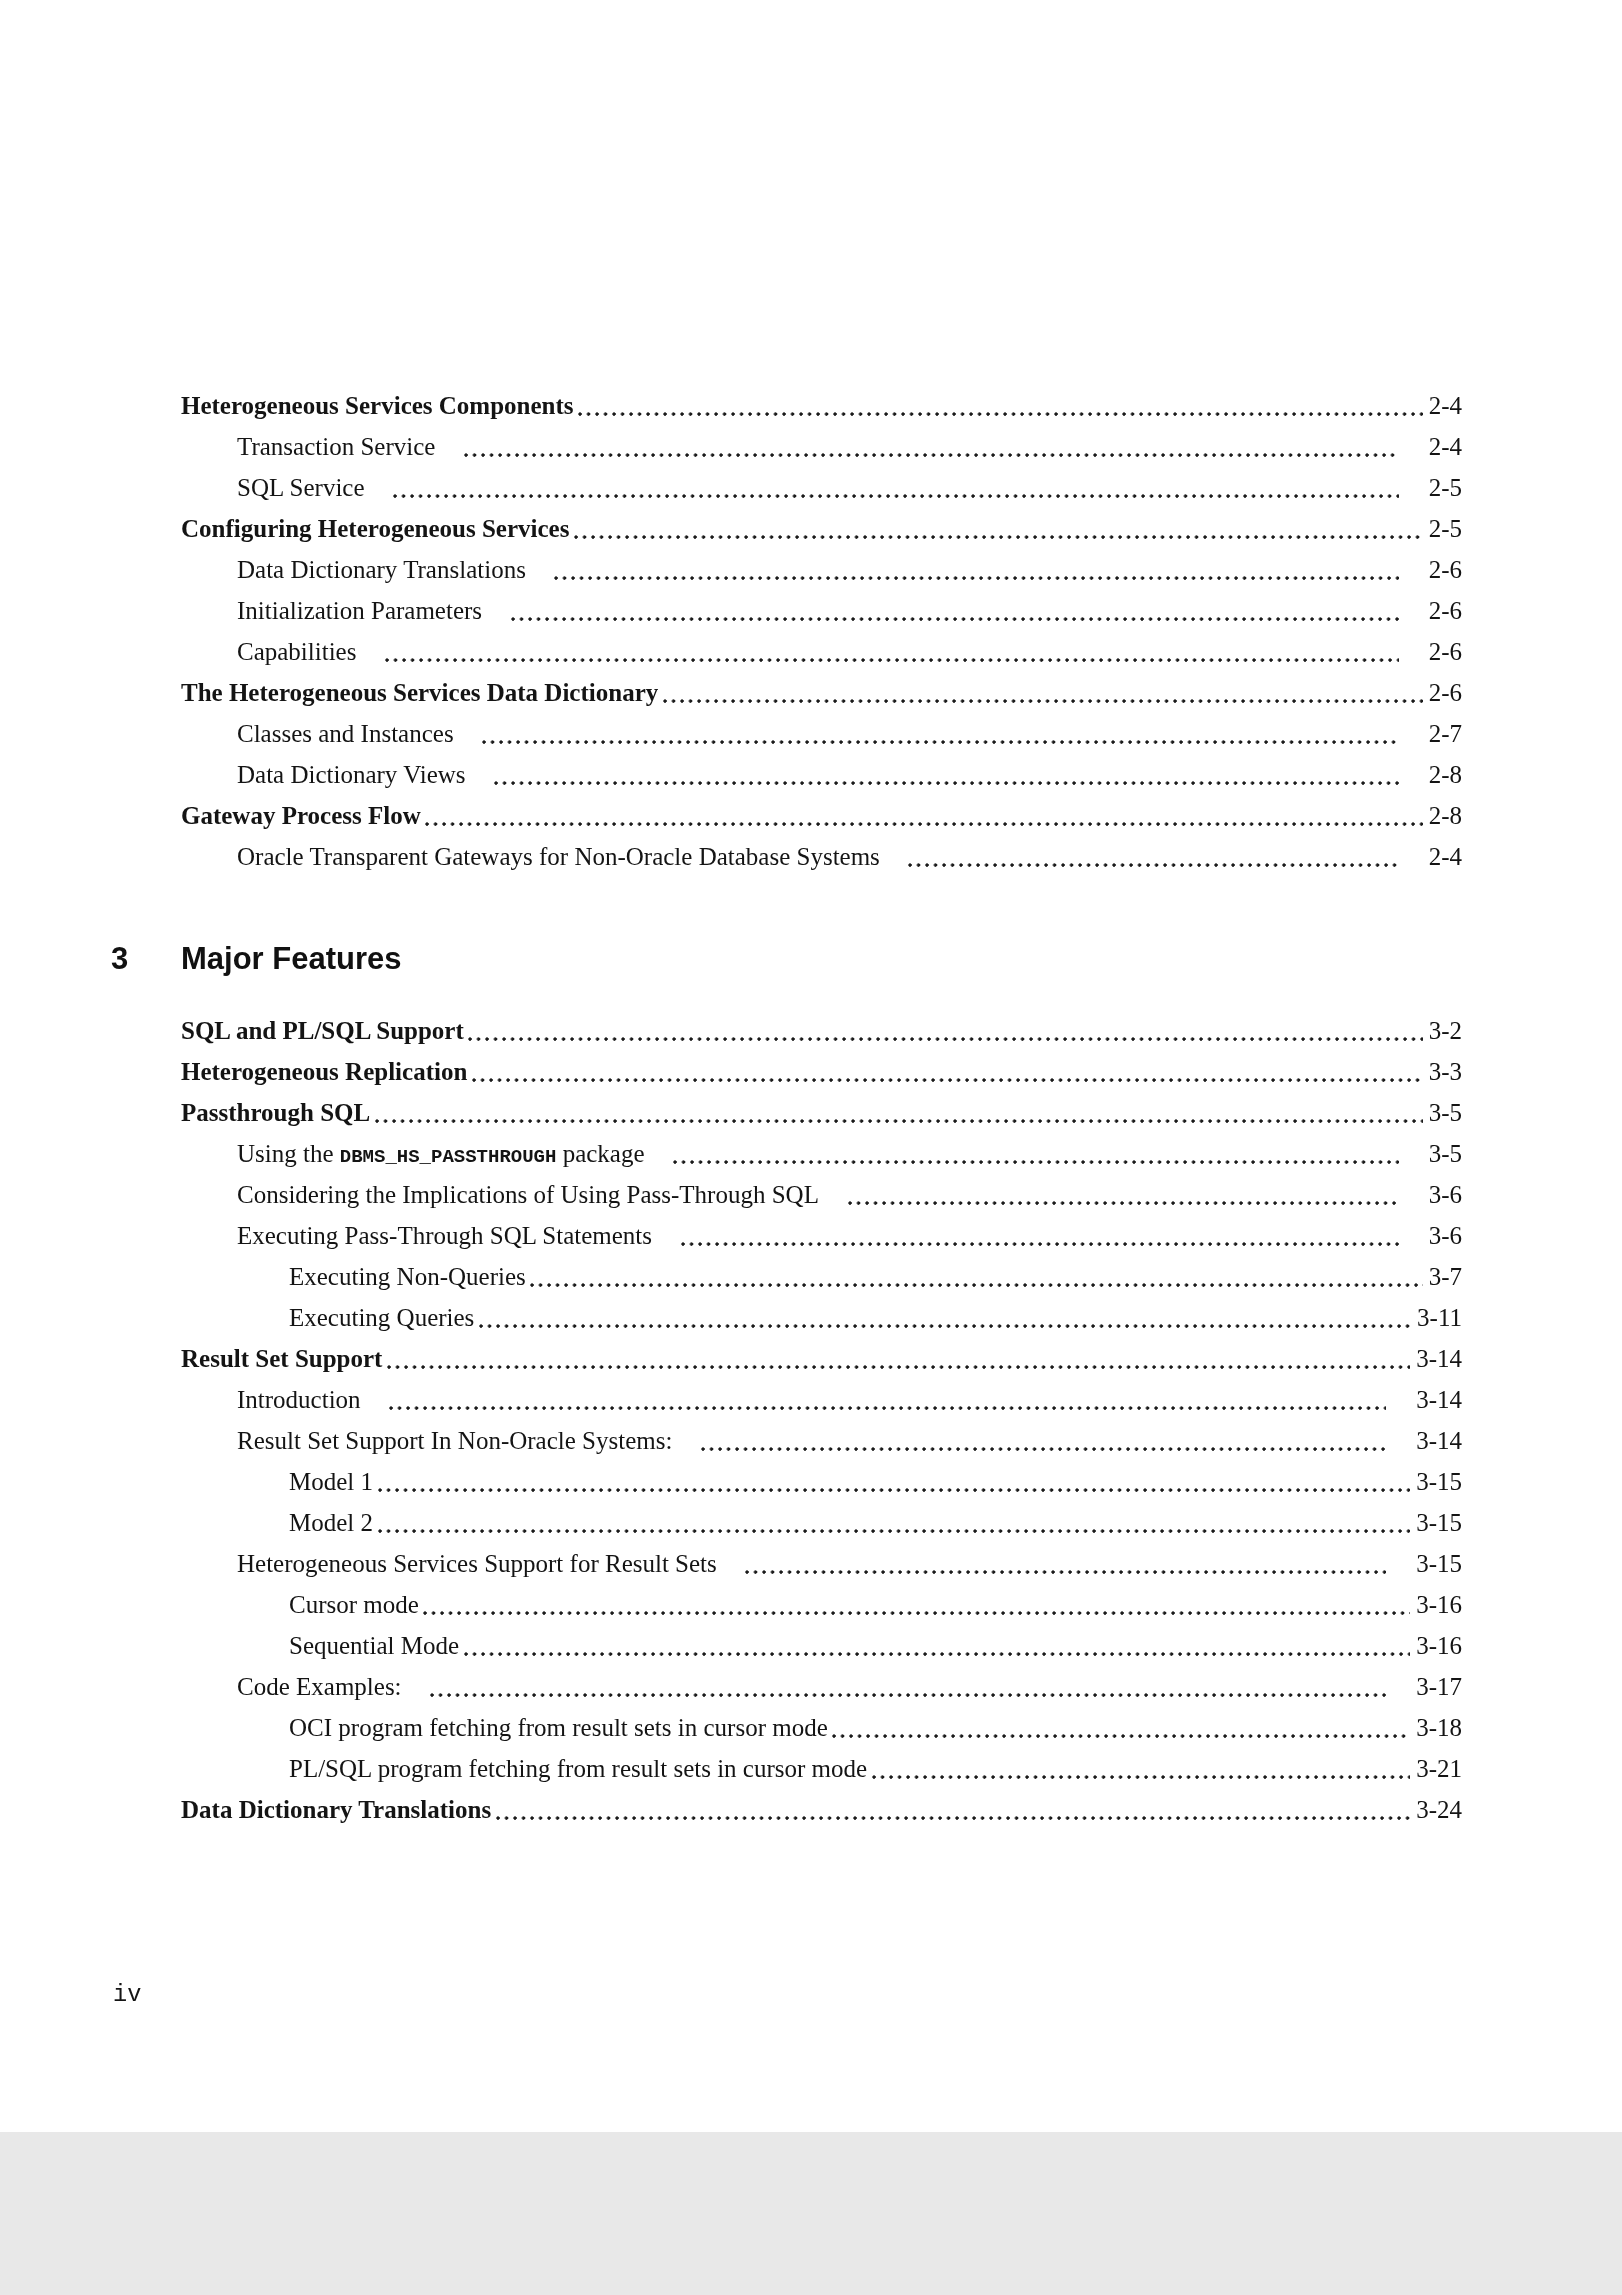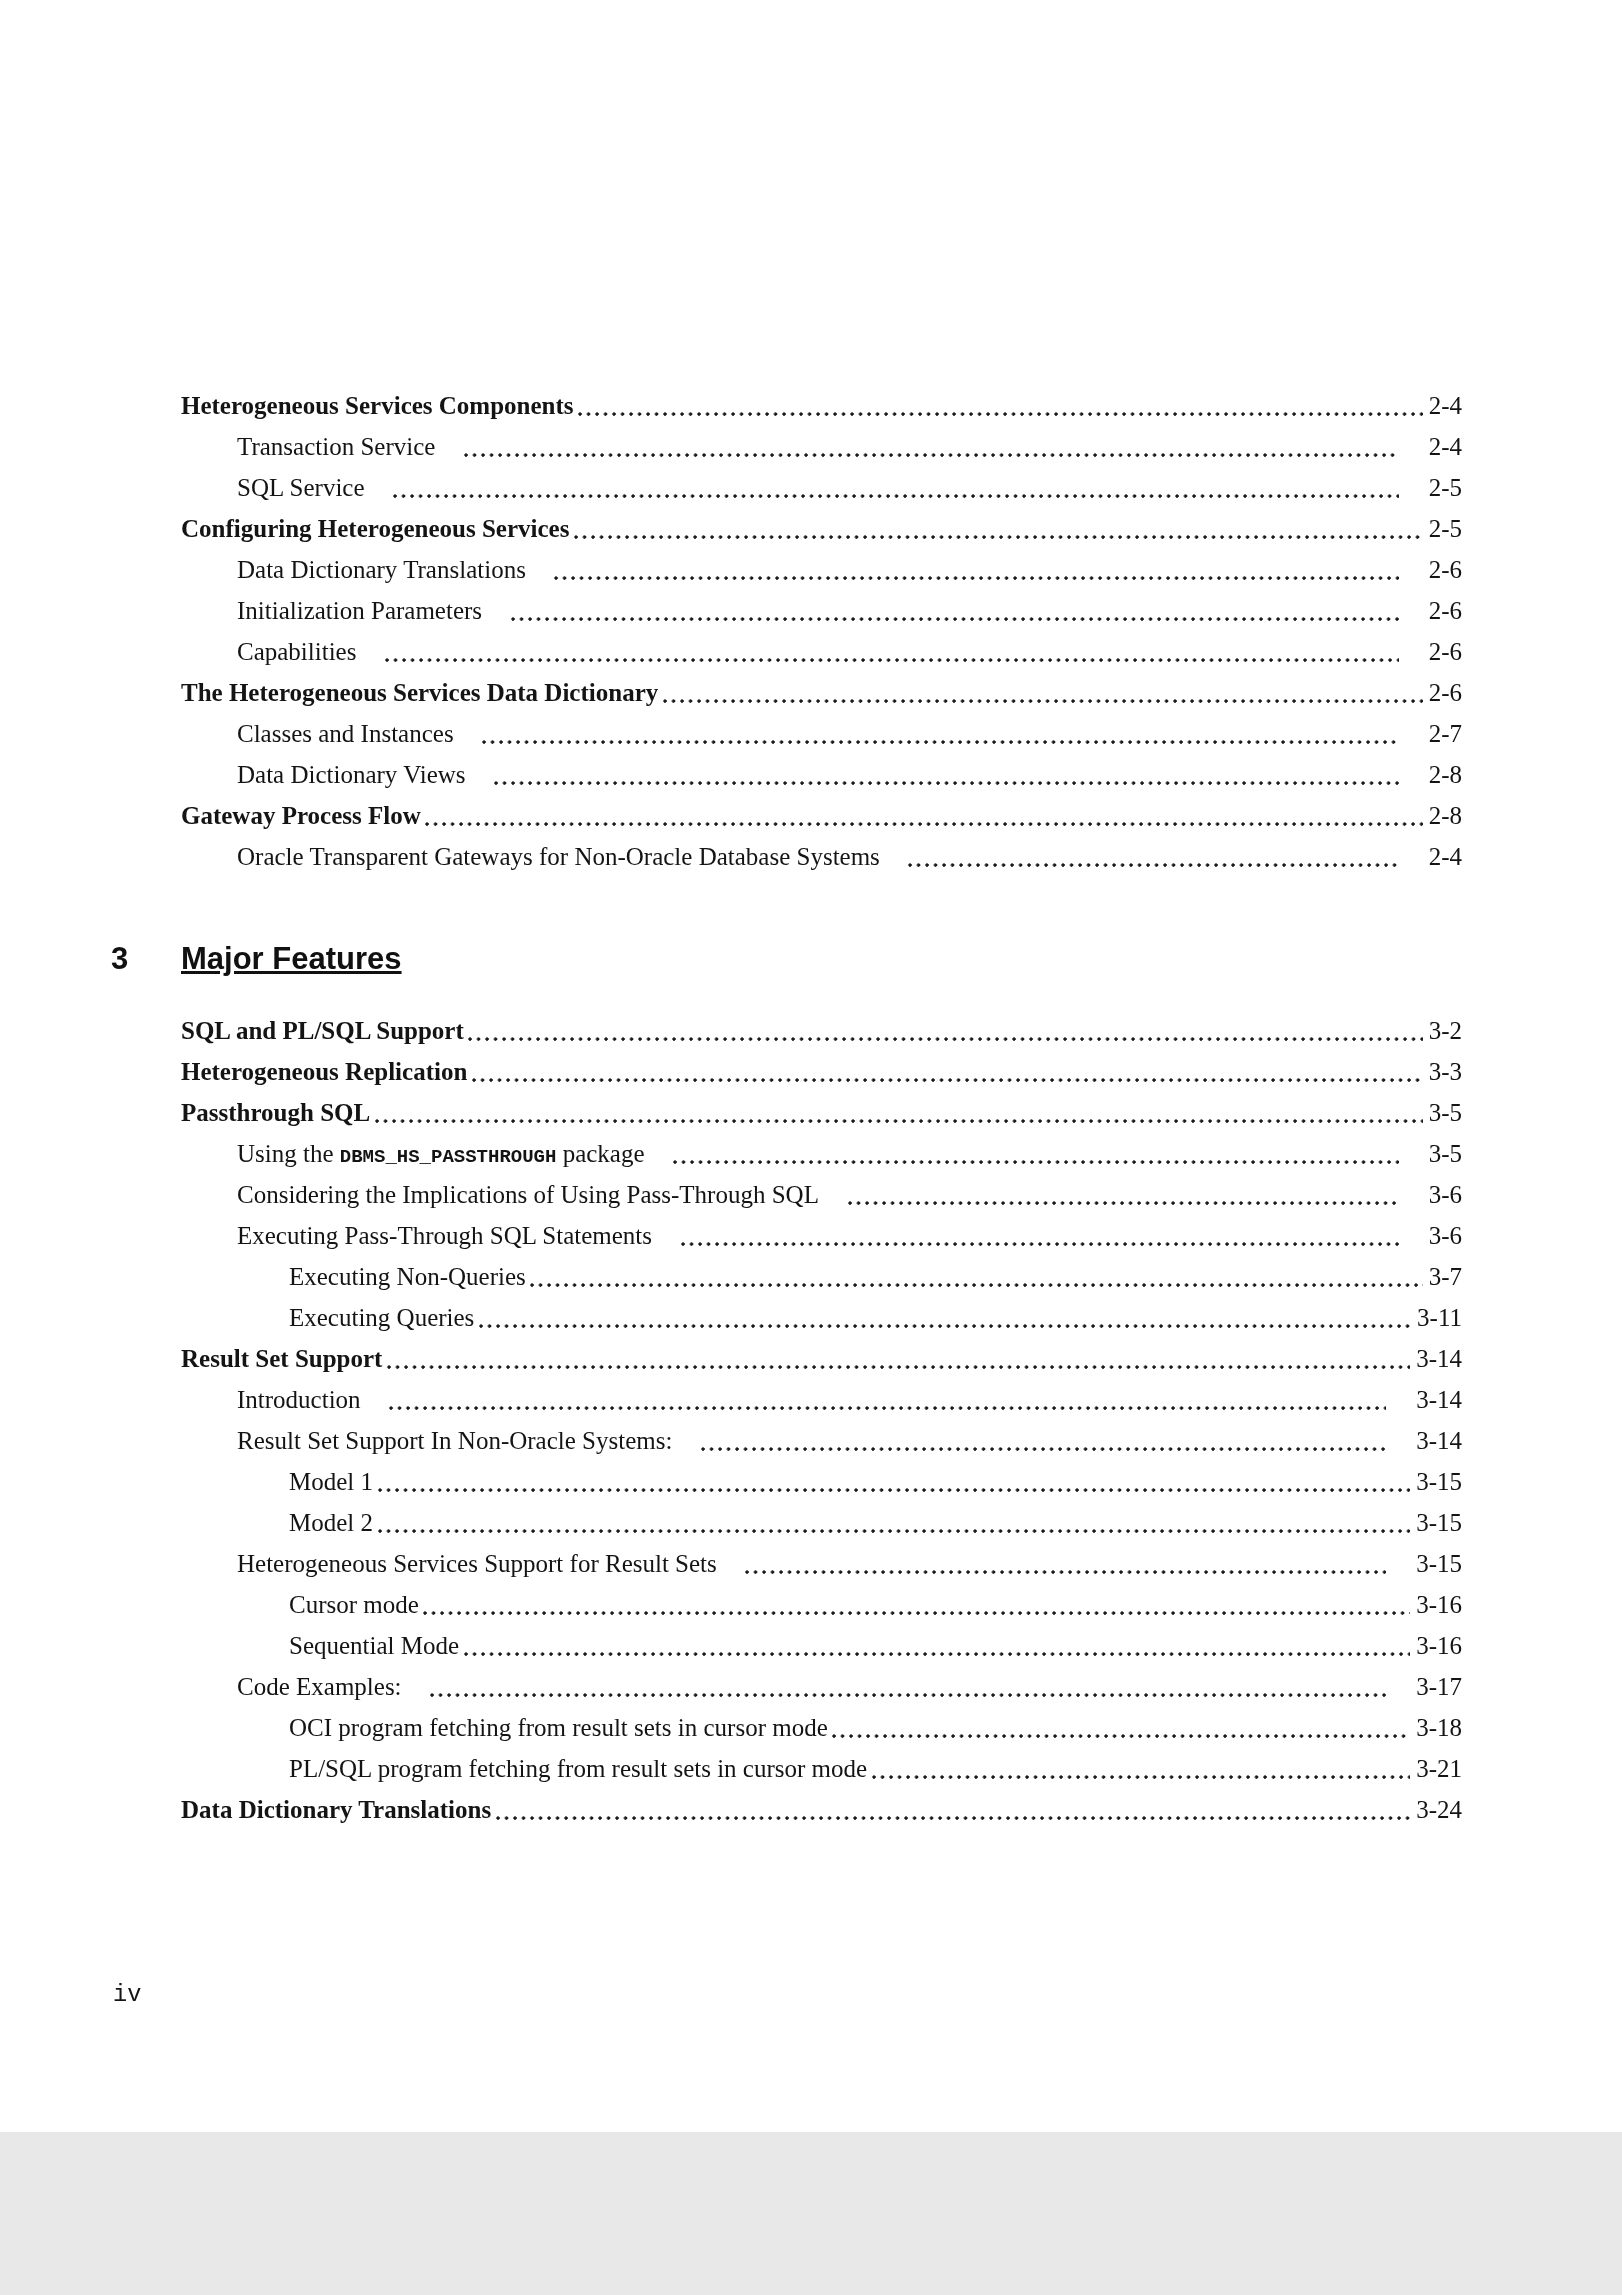--- a/index.html
+++ b/index.html
@@ -61,21 +61,21 @@
     display: flex;
     font-family: "Liberation Sans", sans-serif;
     font-weight: 700;
     font-size: 31px;
     line-height: 47px;
     margin-top: 58px;
     margin-bottom: 27.5px;
     color: #111111;
   }
   .chapter-number { flex: 0 0 auto; width: 70px; }
-  .chapter-title { flex: 0 0 auto; text-decoration: underline; }
+  .chapter-title { flex: 0 0 auto; }
   .footer {
     position: absolute;
     left: 113px;
     top: 1980px;
     font-size: 23.6px;
     line-height: 29px;
     font-family: Liberation Mono, monospace;
     color: #141414;
   }
 </style>

